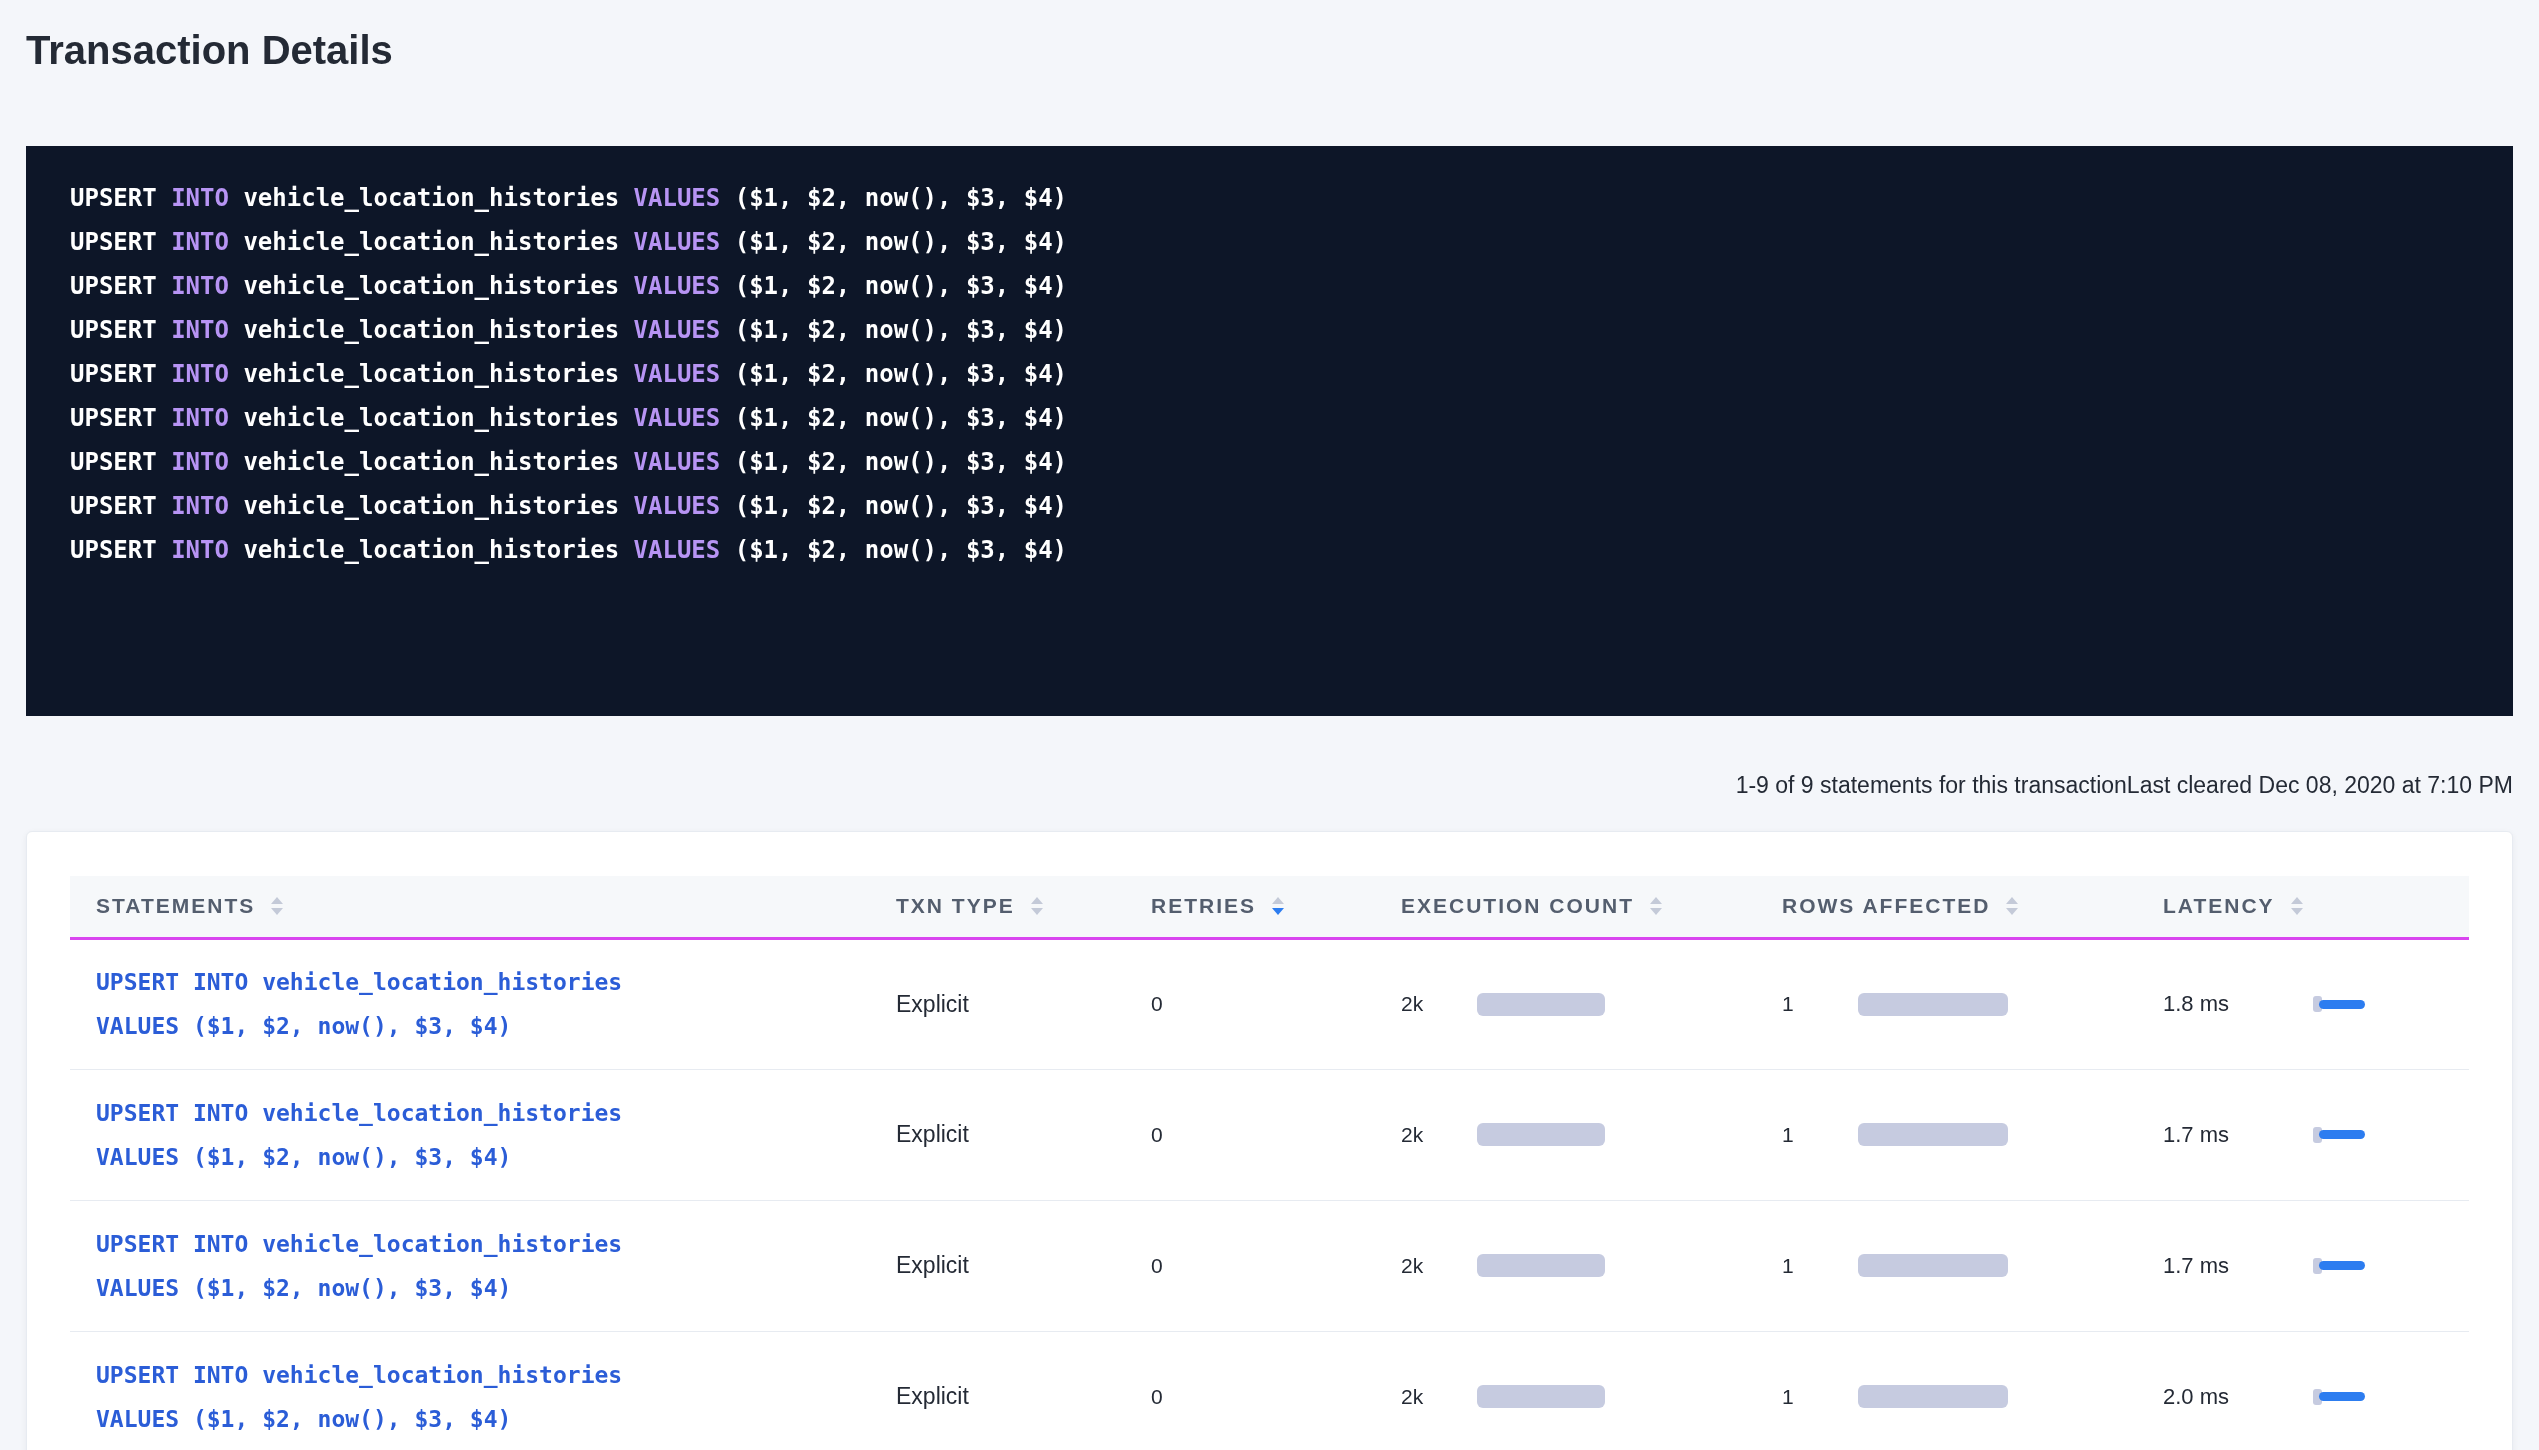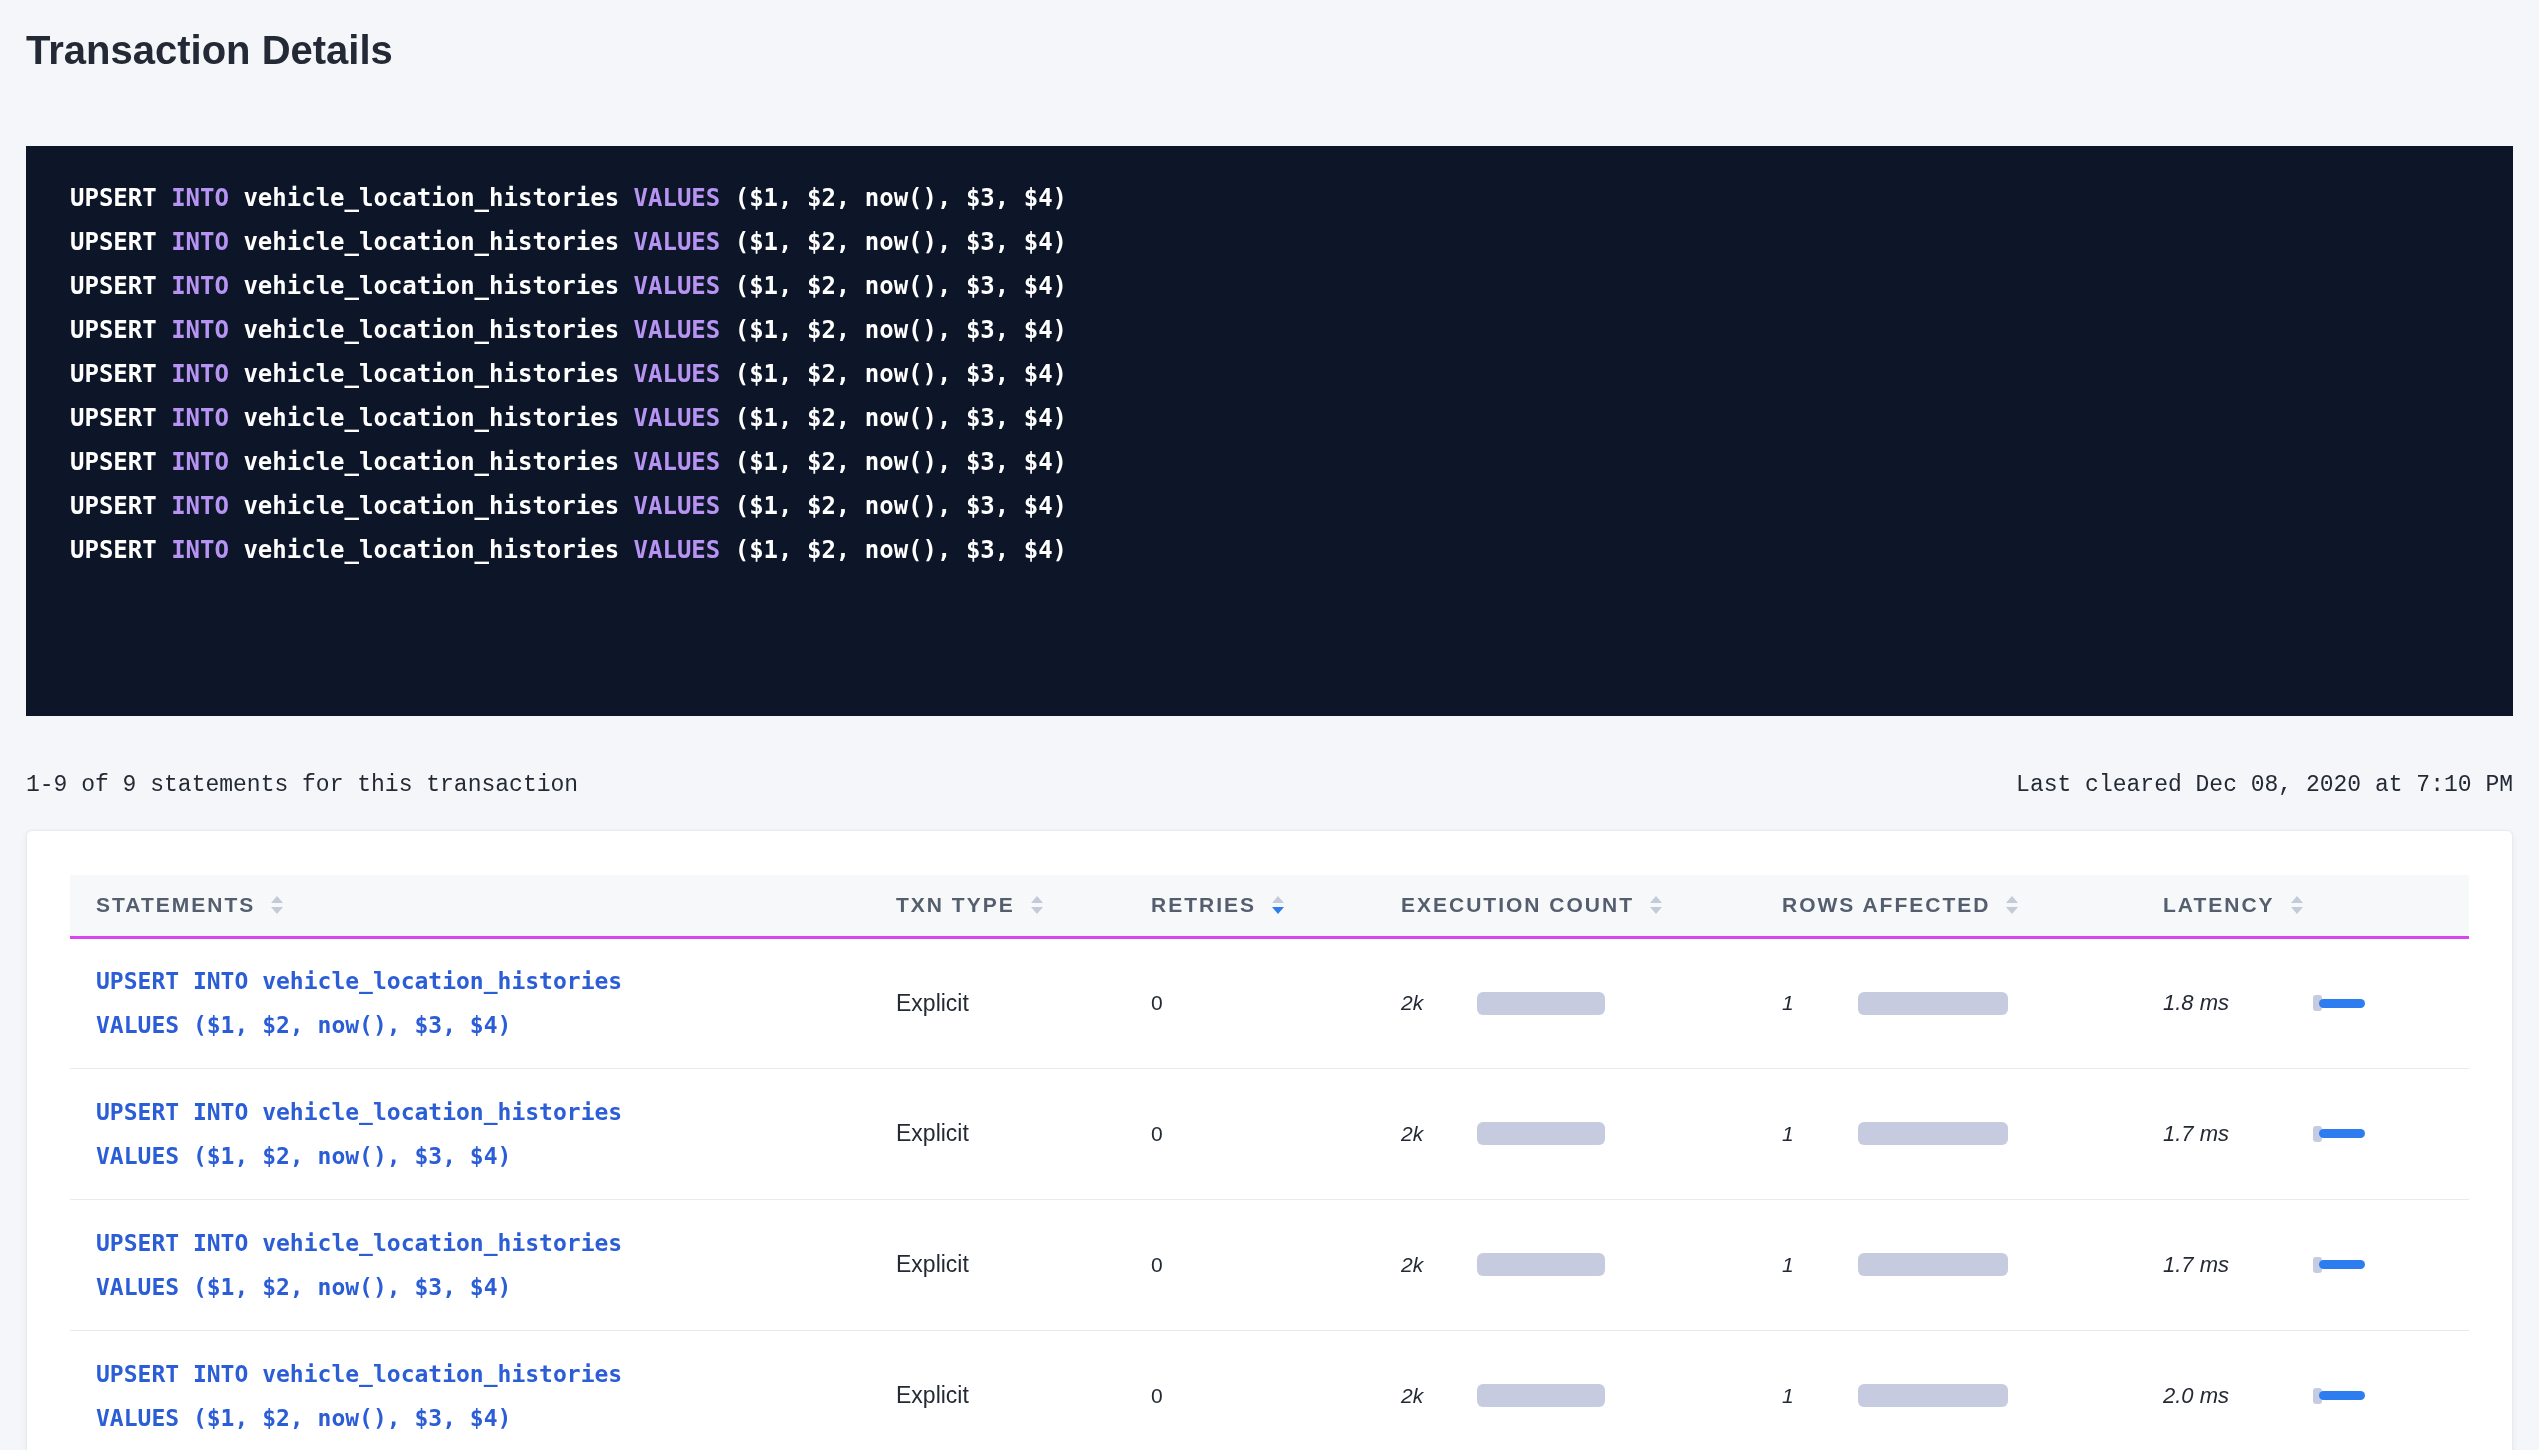--- a/index.html
+++ b/index.html
@@ -35,25 +35,24 @@
     color: var(--code-text,#ffffff);
     white-space:pre;
   }
   .sql-line .kw { color: var(--code-keyword,#b794f4); }
   .sql-line .plain { color: var(--code-text,#ffffff); }
 
   
   .meta-row {
     margin-top:56px;
     display:flex;
-    justify-content:space-between;
+    justify-content:flex-end;
     align-items:baseline;
     font-size:23px;
     color:#242a35;
-    font-family:Liberation Mono, monospace;
   }
 
   
   .card {
     margin-top:32px;
     background:#ffffff;
     border:1px solid #e7ebf1;
     border-radius:6px;
     box-shadow:0 2px 6px rgba(36,42,53,.06);
     padding:44px 43px 0 43px;
@@ -106,21 +105,21 @@
     display:block;
     font-family:"DejaVu Sans Mono","Liberation Mono",monospace;
     font-size:23px;
     line-height:44px;
     font-weight:700;
     color: var(--link-blue,#2b5dd7);
     white-space:pre;
   }
   .val-sm{ font-size:21px; }
 
-  .bar-cell{ display:flex; align-items:center;font-style:italic; }
+  .bar-cell{ display:flex; align-items:center; }
   .bar-val{ width:76px; font-size:21px; color:#242a35; }
   .gray-bar{
     height:23px; border-radius:6px;
     background: var(--bar-gray,#c6cbe0);
     display:inline-block;
   }
   .gray-bar.exec{ width:128px; }
   .gray-bar.rows{ width:150px; }
 
   .lat-val{ width:150px; font-size:22px; color:#242a35; }

